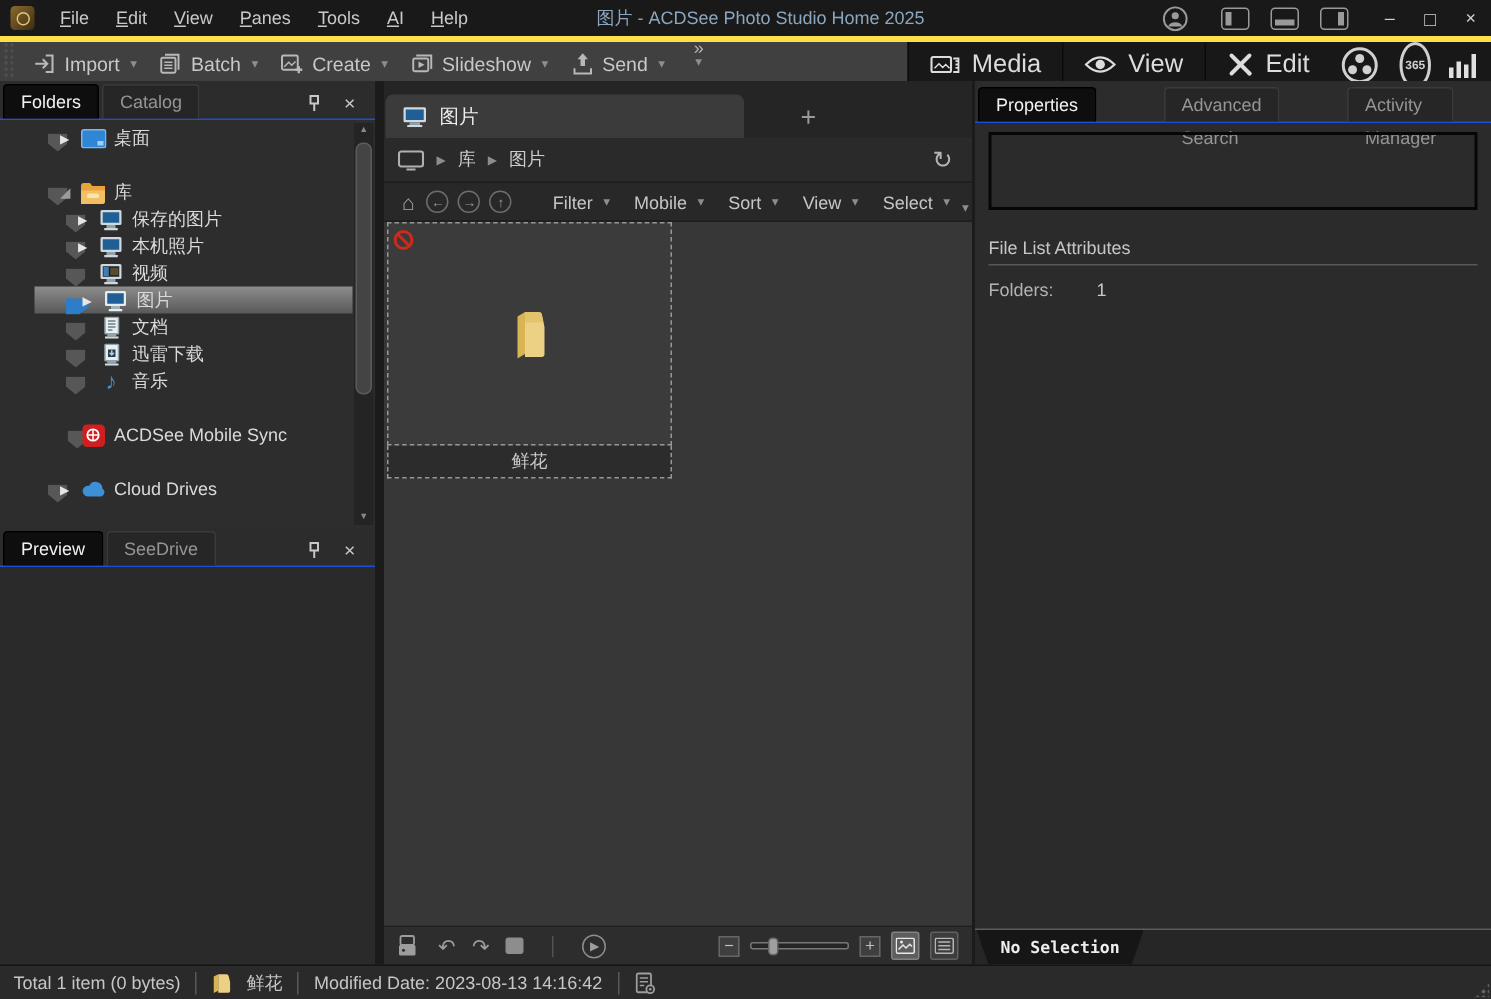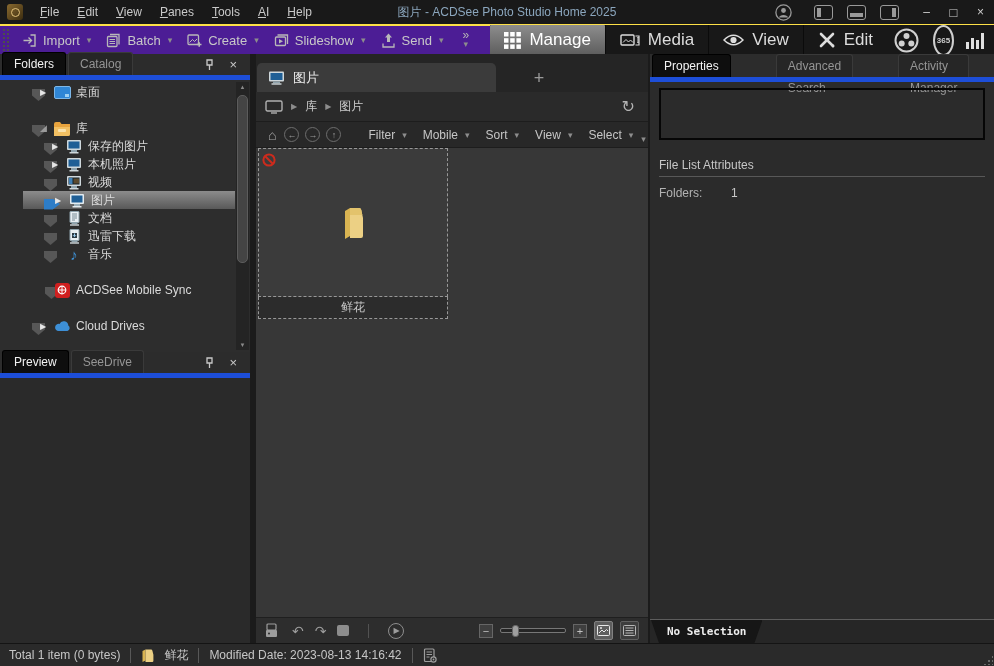--- a/index.html
+++ b/index.html
@@ -22,21 +22,21 @@
   .lay { width:19px; height:15px; border:1px solid #9a9a9a; border-radius:3px; position:relative; margin-right:14px; }
   .lay i { position:absolute; background:#9a9a9a; }
   .lay.l i { left:2px; top:2px; bottom:2px; width:4px; }
   .lay.b i { left:2px; right:2px; bottom:2px; height:4px; }
   .lay.r i { right:2px; top:2px; bottom:2px; width:4px; }
   .wbtn { width:27px; height:24px; display:flex; align-items:center; justify-content:center;
     font-size:12px; color:#cfcfcf; }
   .wbtn.max { font-size:13px; }
 
   
-  .toolbar { height:30px; background:#4c1d95; border-top:2px solid #fde047; display:flex; align-items:center; flex:none; }
+  .toolbar { height:30px; background:#404040; border-top:4px solid #fde047; display:flex; flex:none; }
   .grip { width:7px; height:24px; margin:0 5px 0 2px;
     background-image:radial-gradient(#4d4d4d 1px,transparent 1.3px); background-size:4px 4px; }
   .tbtn { display:flex; align-items:center; gap:5px; padding:0 7px; height:28px; font-size:13px; color:#c8c8c8; }
   .tbtn svg { flex:none; }
   .caret { font-size:9px; color:#8d8d8d; margin-left:2px; }
   .overflow { display:flex; flex-direction:column; align-items:center; color:#b5b5b5;
     margin:0 0 0 12px; font-size:12px; line-height:9px; }
   .overflow .caret { margin:0; }
   .modebar { margin-left:auto; display:flex; align-items:center; height:30px; background:#181818; }
   .mode { display:flex; align-items:center; gap:8px; padding:0 14px; height:30px; font-size:17px;
@@ -48,21 +48,21 @@
   .bars { display:flex; align-items:flex-end; gap:2px; height:18px; margin:0 10px 0 5px; }
   .bars i { width:3px; background:#e0e0e0; display:block; }
 
   
   .main { flex:1; display:flex; min-height:0; }
   .vsplit1 { width:6px; background:#1b1b1b; flex:none; }
   .vsplit2 { width:2px; background:#1b1b1b; flex:none; }
 
   
   .ptabs { height:26px; display:flex; align-items:flex-end; background:#2c2c2c;
-    border-bottom:5px solid #1d4ed8; flex:none; }
+    border-bottom:1px solid #1d4ed8; flex:none; }
   .ptab { height:23px; line-height:22px; padding:0 11px; font-size:12px; color:#959595;
     background:#262626; border:1px solid #3a3a3a; border-bottom:none; border-radius:3px 3px 0 0; margin-left:2px; }
   .ptab.active { background:#0e0e0e; color:#f2f2f2; border-color:#000; }
   .pctrl { margin-left:auto; display:flex; align-items:center; gap:15px; padding:0 13px 4px 0; }
   .xbtn { font-size:13px; color:#c9c9c9; line-height:12px; }
 
   
   .left { width:250px; display:flex; flex-direction:column; background:#2d2d2d; flex:none; }
   .folders-panel { height:298px; display:flex; flex-direction:column; flex:none; }
   .preview-panel { flex:1; display:flex; flex-direction:column; }
@@ -239,36 +239,20 @@
         </svg>
       <span>Send</span>
       <span class="caret">▾</span>
     </span>
     <span class="overflow">
       <span>»</span>
       <span class="caret">▾</span>
     </span>
 
     <div class="modebar">
-      <span class="mode active">
-        <svg width="17" height="17" viewBox="0 0 17 17">
-            <g fill="#ffffff">
-              <rect x="0" y="0" width="4.5" height="4.5"></rect>
-              <rect x="6.2" y="0" width="4.5" height="4.5"></rect>
-              <rect x="12.4" y="0" width="4.5" height="4.5"></rect>
-              <rect x="0" y="6.2" width="4.5" height="4.5"></rect>
-              <rect x="6.2" y="6.2" width="4.5" height="4.5"></rect>
-              <rect x="12.4" y="6.2" width="4.5" height="4.5"></rect>
-              <rect x="0" y="12.4" width="4.5" height="4.5"></rect>
-              <rect x="6.2" y="12.4" width="4.5" height="4.5"></rect>
-              <rect x="12.4" y="12.4" width="4.5" height="4.5"></rect>
-            </g>
-          </svg>
-        <span>Manage</span>
-      </span>
       <span class="mode">
         <svg width="20" height="16" viewBox="0 0 20 16">
             <rect x="1" y="3" width="13" height="10" rx="1" fill="none" stroke="#dcdcdc" stroke-width="1.4"></rect>
             <path d="M3 10.5 l3-3 2.5 2.5 2-2 2.5 2.5" fill="none" stroke="#dcdcdc" stroke-width="1"></path>
             <path d="M15.5 4 h3.5 v9 h-3.5 M17 5.8 h1.6 M17 8 h1.6 M17 10.2 h1.6" fill="none" stroke="#dcdcdc" stroke-width="1.2"></path>
           </svg>
         <span>Media</span>
       </span>
       <span class="mode">
         <svg width="21" height="14" viewBox="0 0 21 14">

